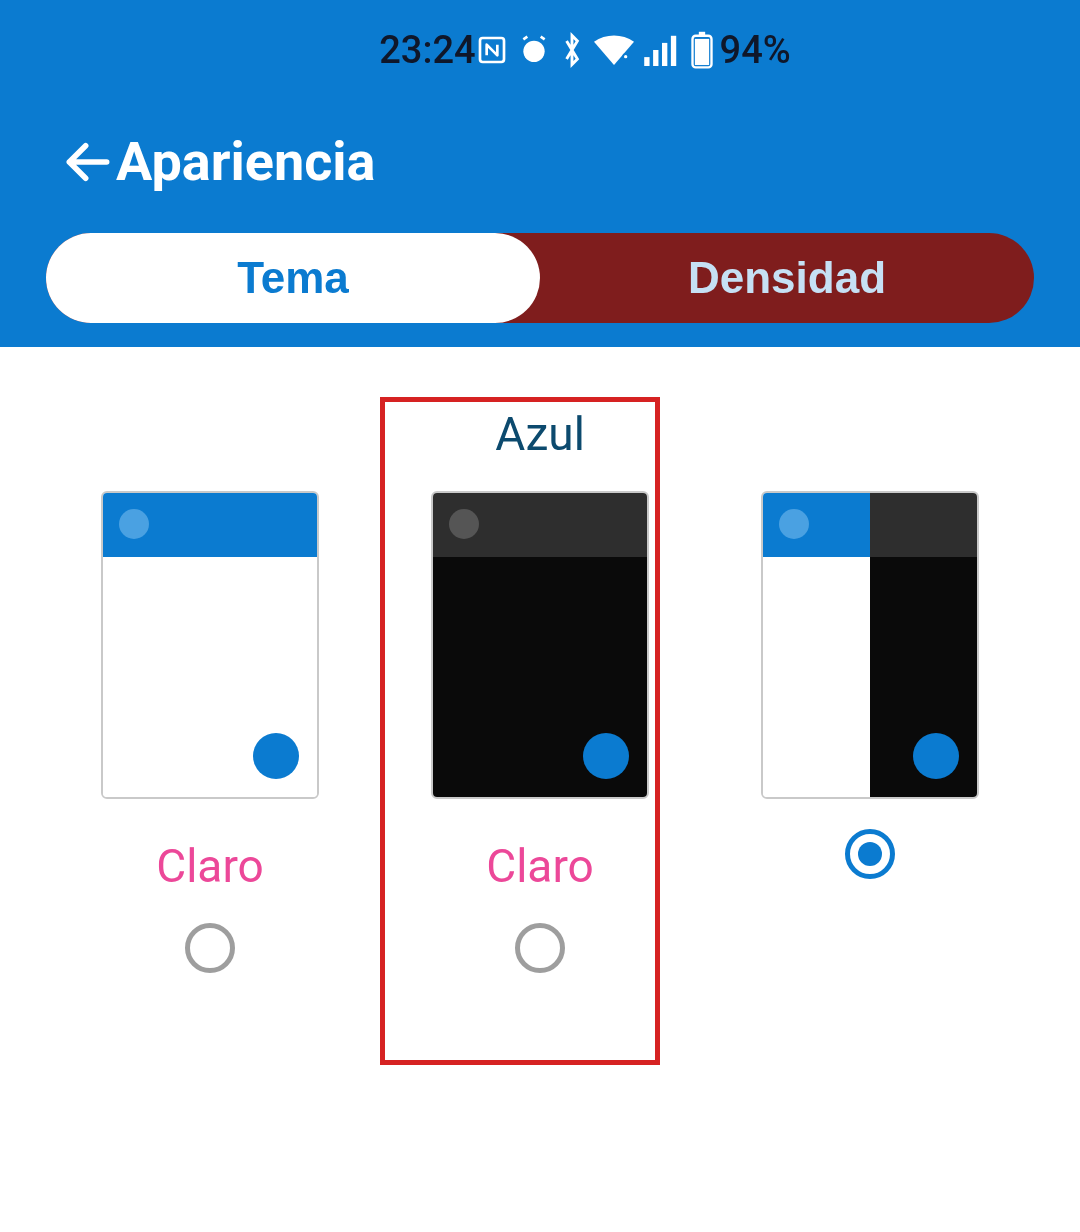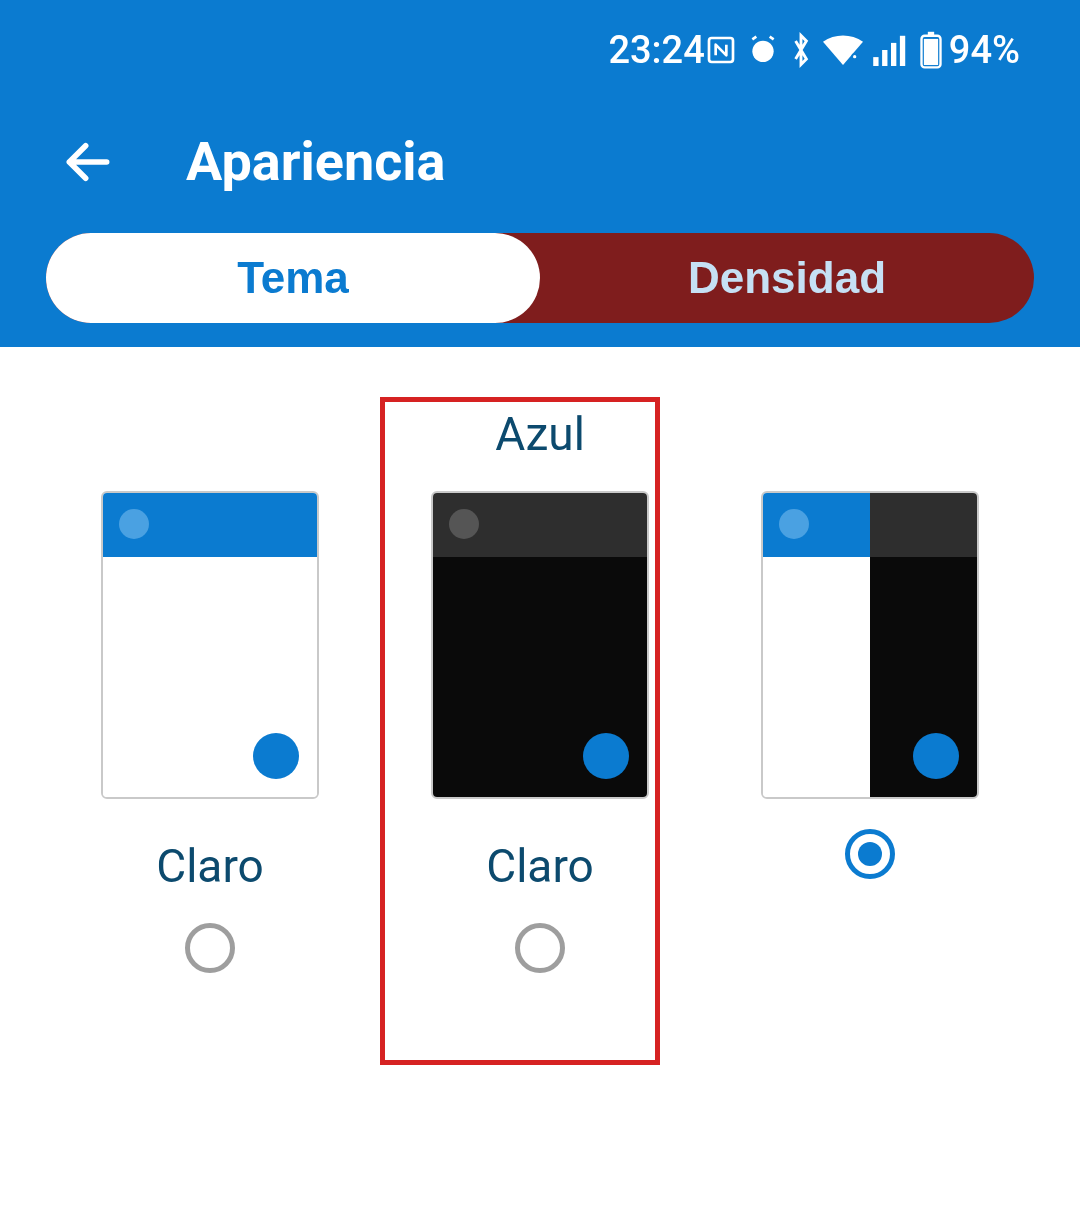--- a/index.html
+++ b/index.html
@@ -12,37 +12,36 @@
   }
   .header {
     background: #0b7bd0;
     color: #ffffff;
     padding-bottom: 24px;
   }
   .statusbar {
     height: 100px;
     display: flex;
     align-items: center;
-    justify-content: flex-end;
+    justify-content: center;
     padding: 0 60px 0 150px;
     font-size: 38px;
     font-weight: 500;
-    color: #ffffff;
+    color: #0f172a;
   }
   .status-right {
     display: flex;
     align-items: center;
     gap: 10px;
     font-size: 36px;
   }
   .status-right svg { display:block; }
   .titlebar {
     display: flex;
     align-items: center;
-    gap: 70px;
     padding: 30px 12px 40px 60px;
   }
   .back-arrow svg { display:block; }
   .page-title {
     font-size: 54px;
     font-weight: 700;
     color: #ffffff;
   }
   .segmented {
     display: flex;
@@ -136,21 +135,21 @@
     position:absolute; top:0; bottom:0; right:0; width:50%;
   }
   .preview.system .split-left .tb { height:64px; background:#0b7bd0; }
   .preview.system .split-left .bd { position:absolute; top:64px; bottom:0; left:0; right:0; background:#ffffff; }
   .preview.system .split-right .tb { height:64px; background:#2e2e2e; }
   .preview.system .split-right .bd { position:absolute; top:64px; bottom:0; left:0; right:0; background:#0a0a0a; }
 
   .option-label {
     margin-top: 40px;
     font-size: 46px;
-    color: #0c4a6e;
+    color: #ec4899;
   }
   .radio {
     margin-top: 30px;
     width: 50px; height: 50px;
     border-radius: 50%;
     border: 5px solid #9e9e9e;
     display: flex; align-items:center; justify-content:center;
     cursor: pointer;
   }
   .radio.selected {

